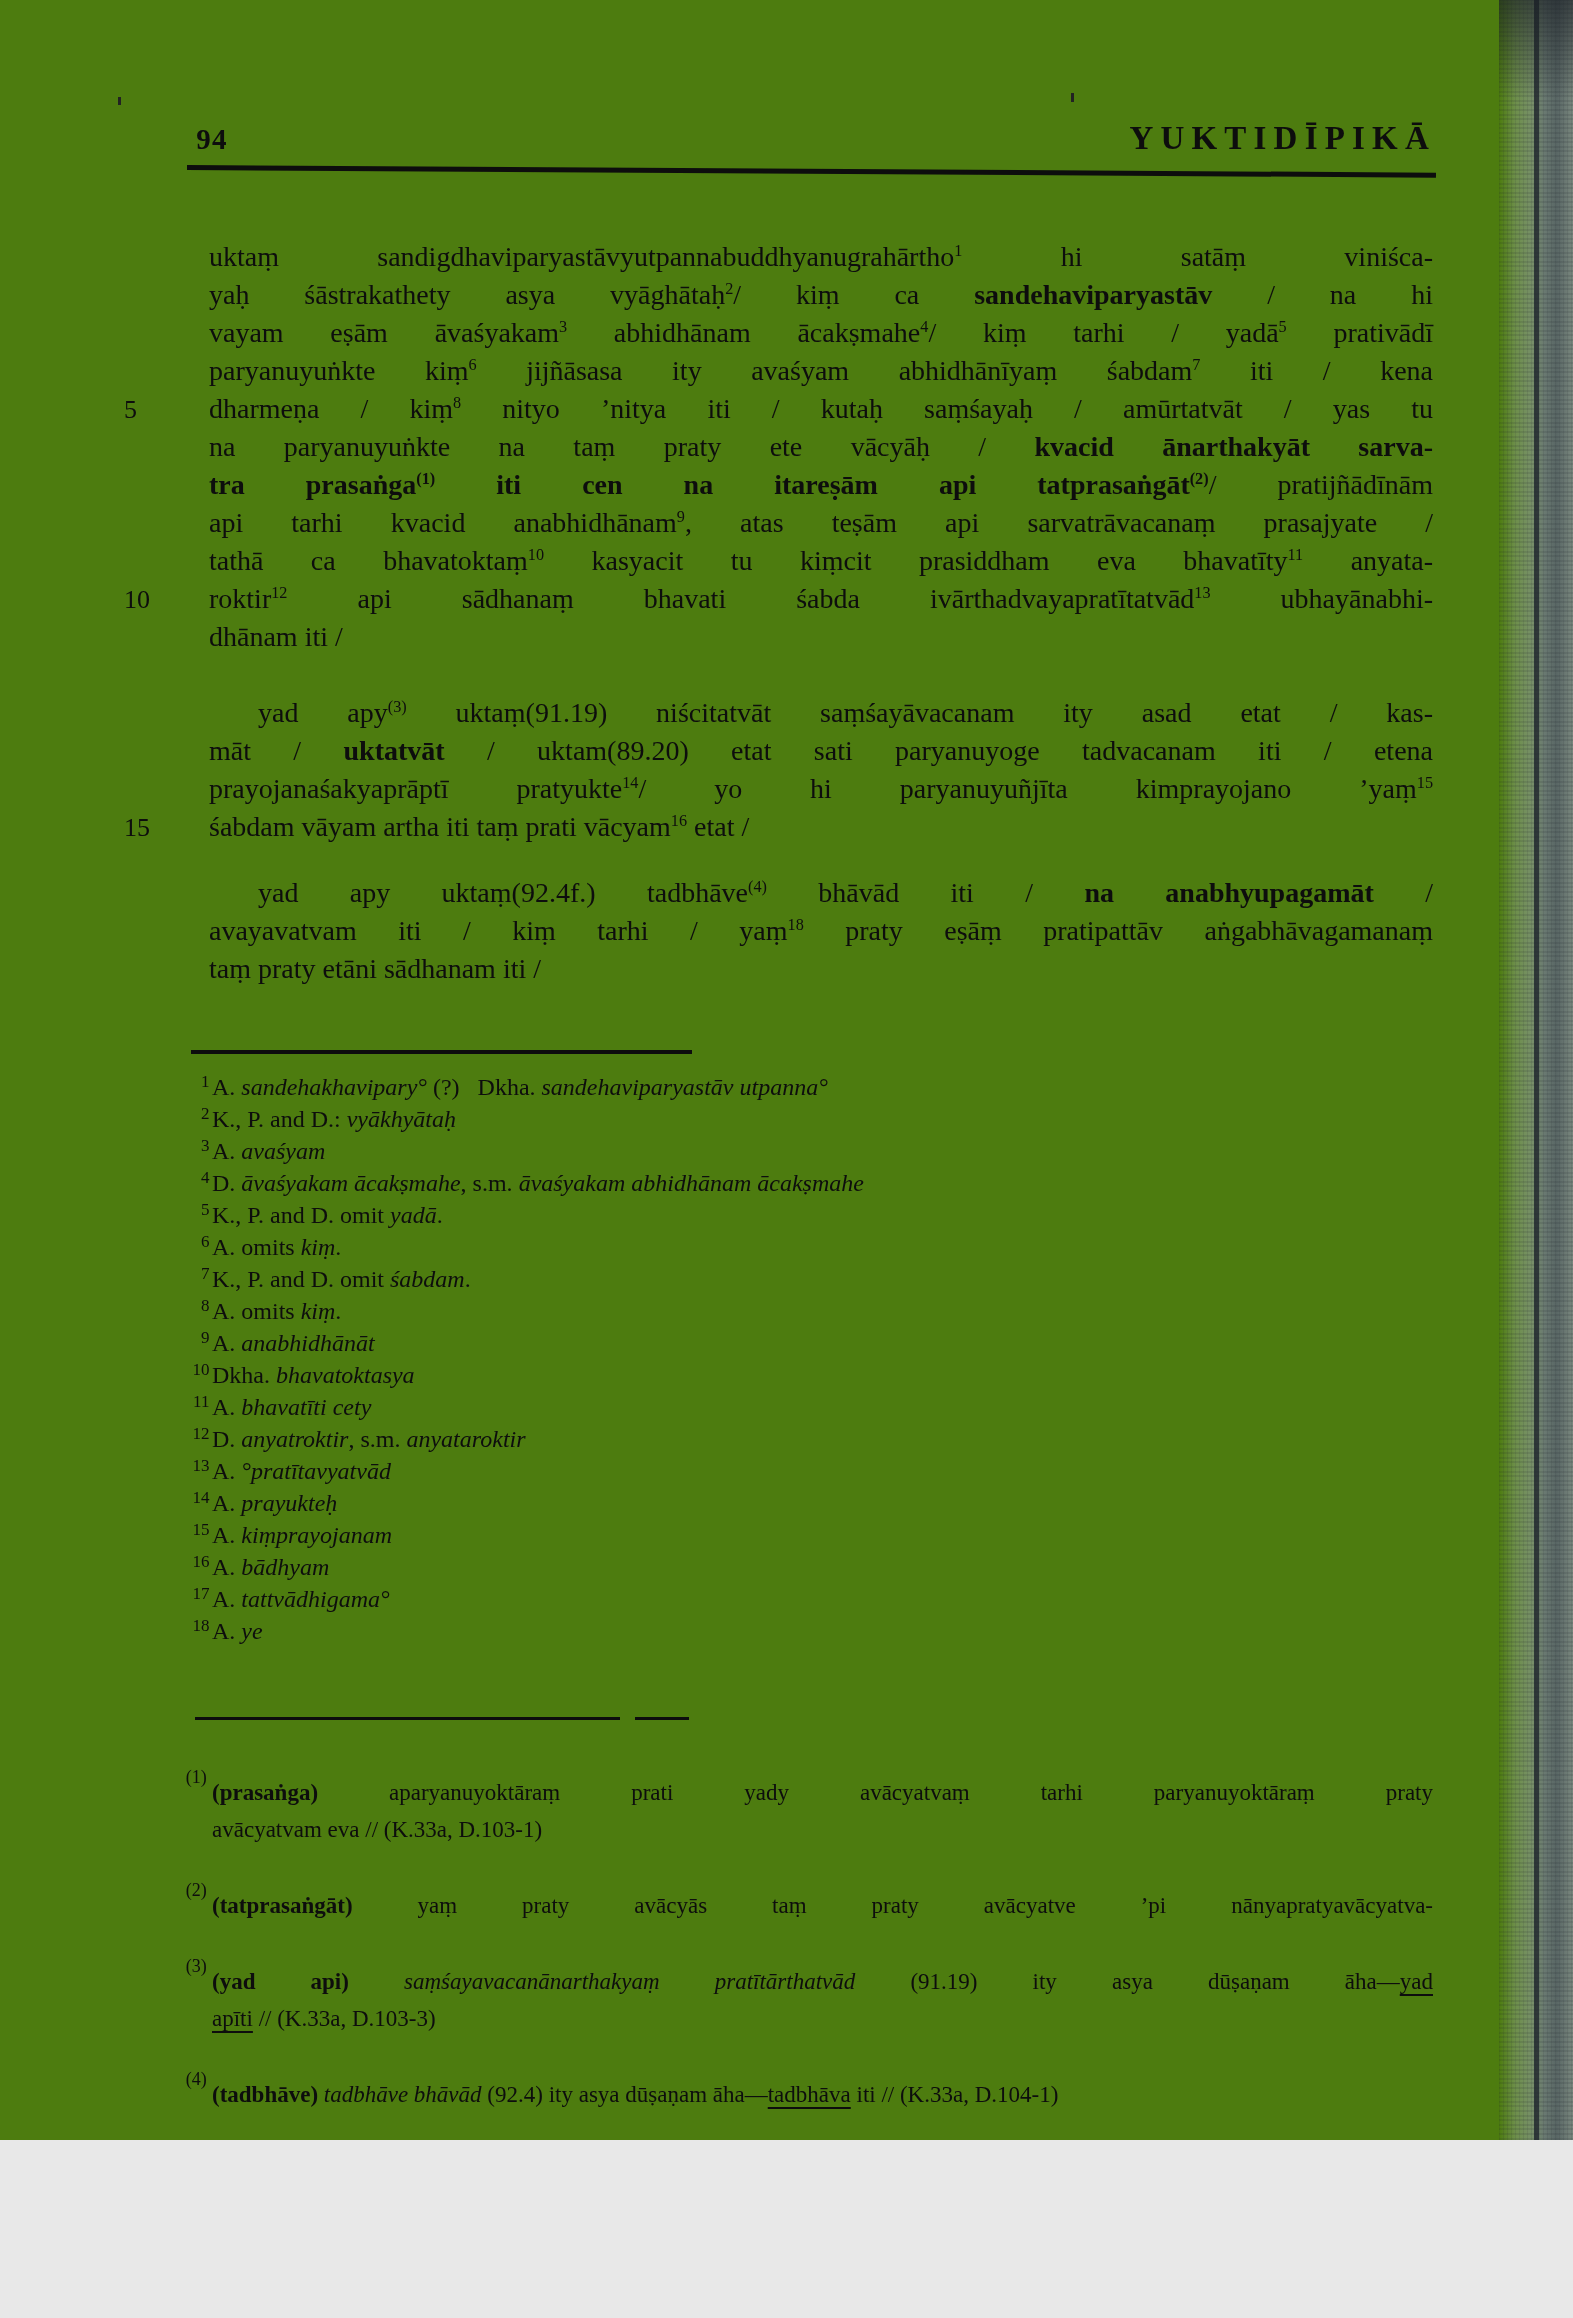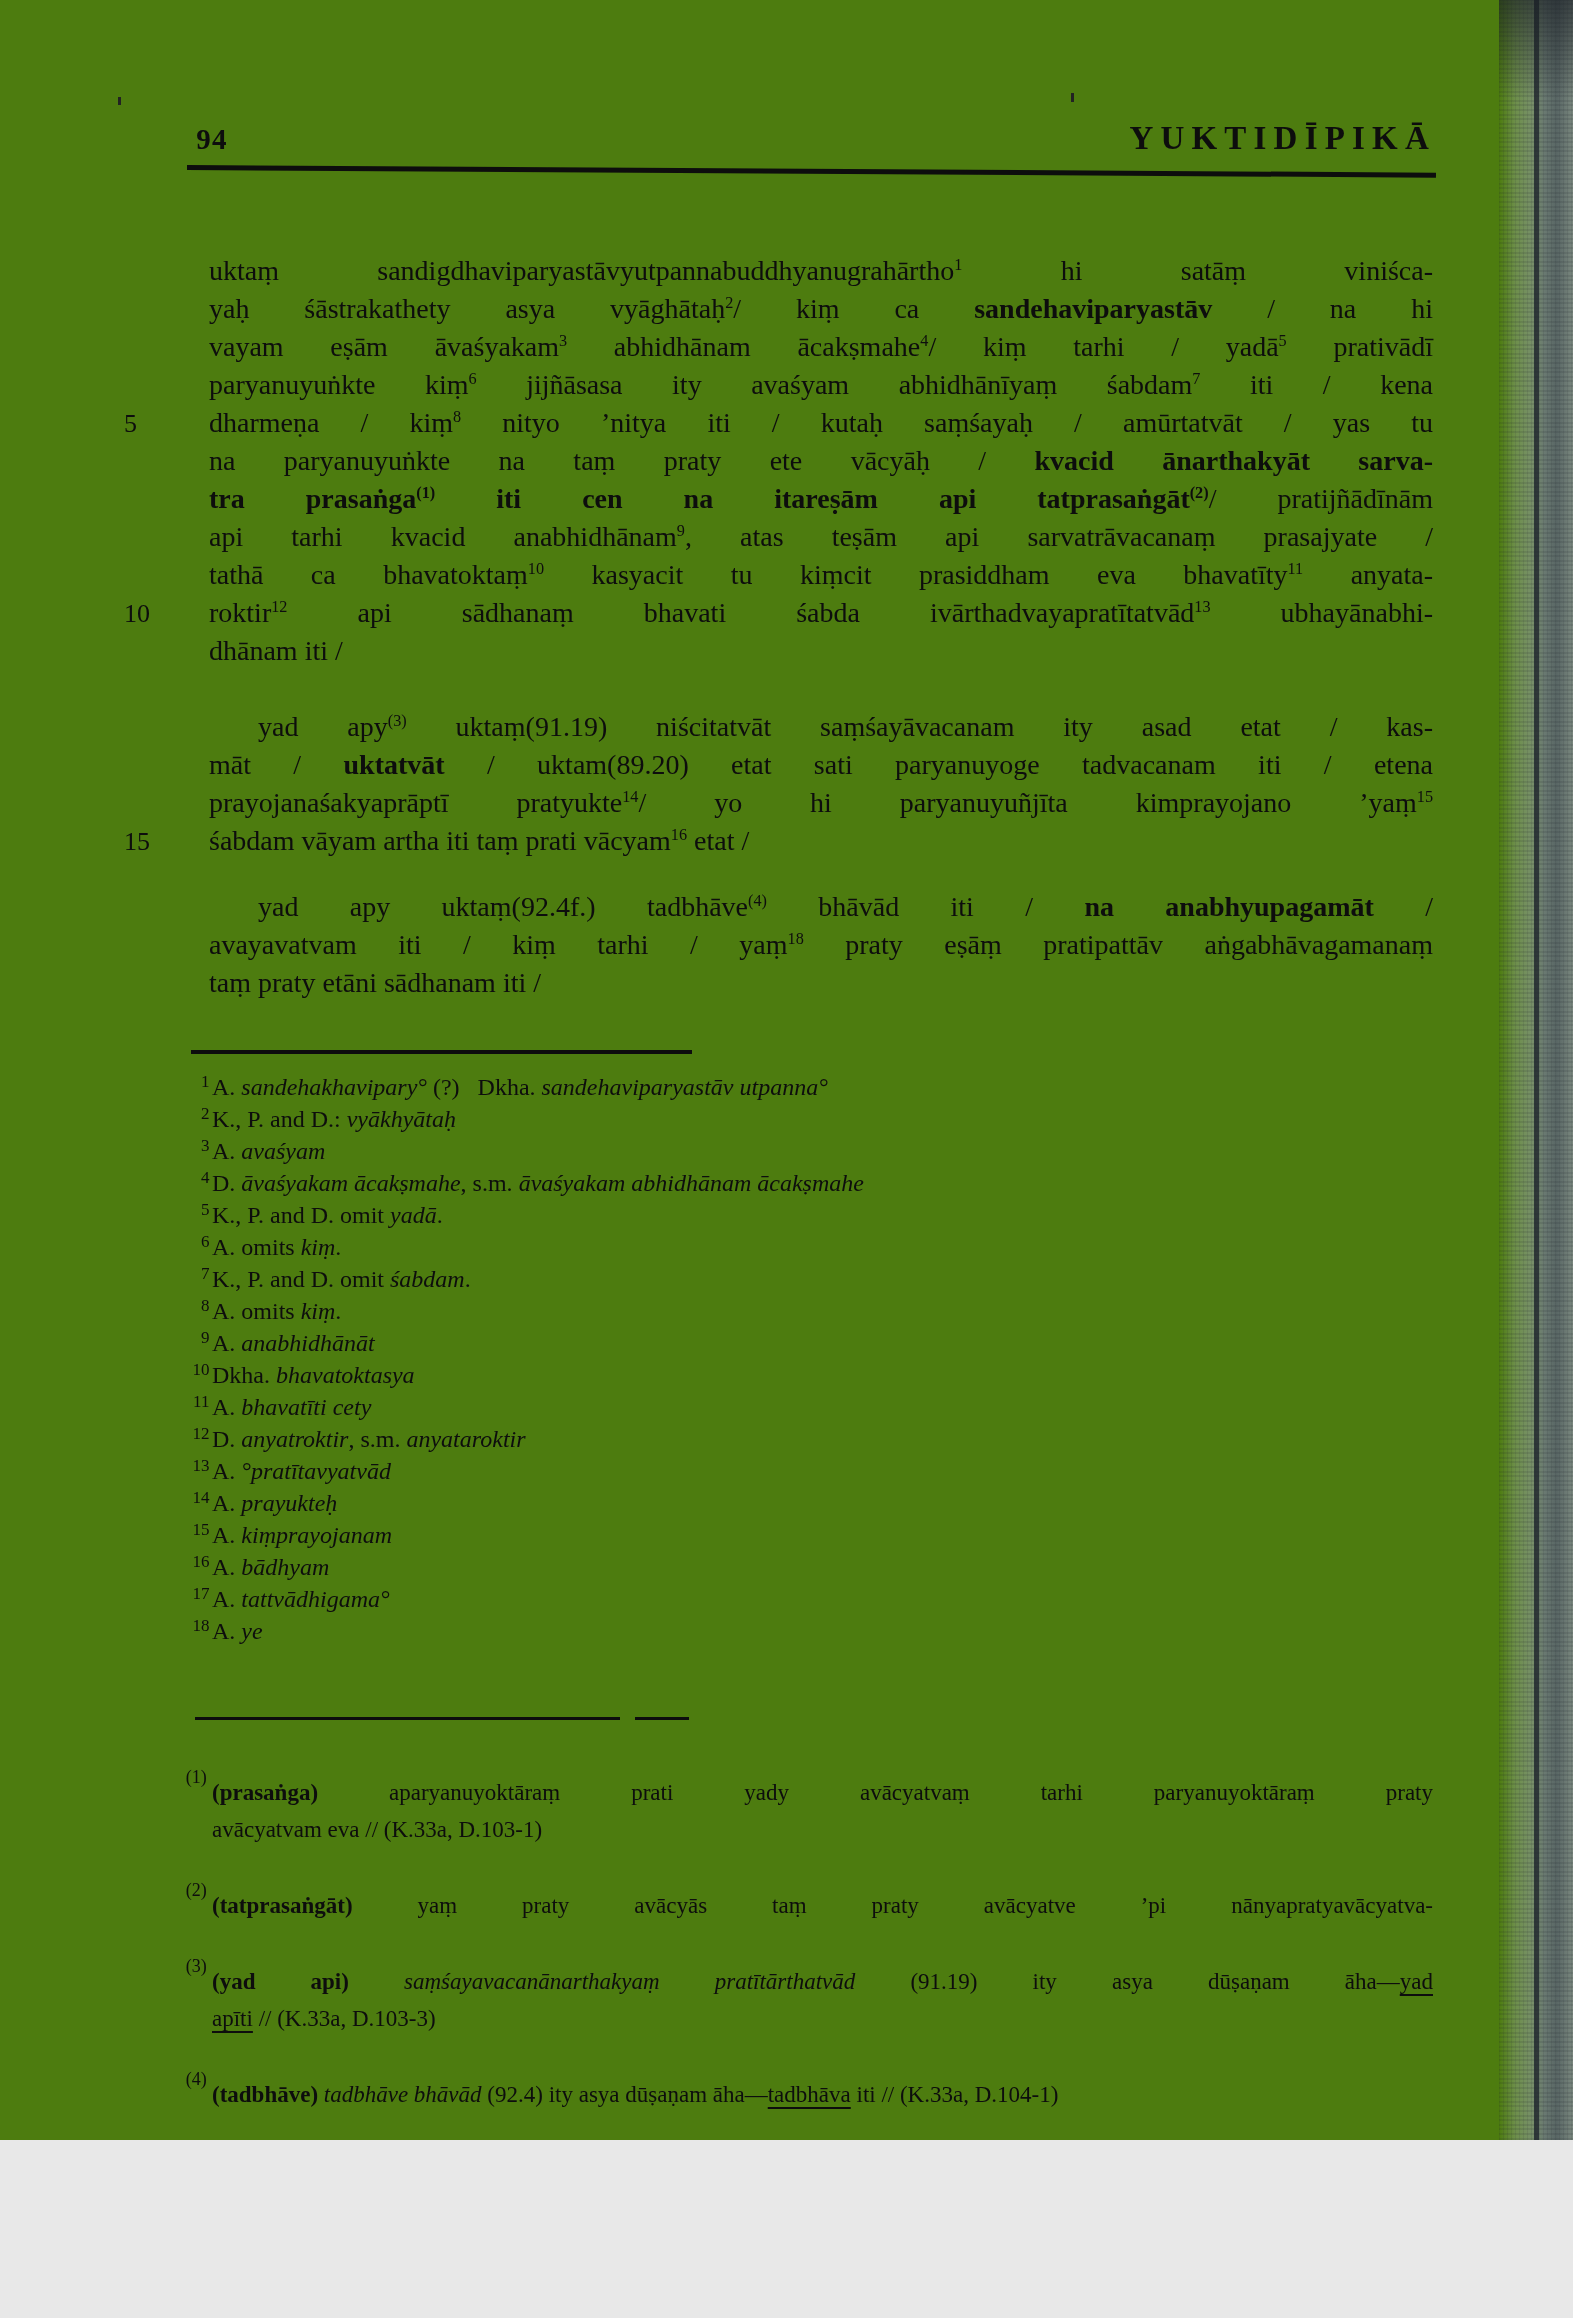--- a/index.html
+++ b/index.html
@@ -8,21 +8,21 @@
 
   
   .pgheader{position:absolute;top:120px;left:187px;width:1249px;height:42px;}
   .pgnum{position:absolute;left:9.2px;top:2.6px;font-size:29px;font-weight:700;letter-spacing:1.3px;}
   .title{position:absolute;left:0;right:0;top:0;text-align:right;font-size:33px;
          font-weight:700;letter-spacing:7.2px;}
   .rule{position:absolute;top:165px;left:187px;width:1249px;height:5.3px;background:#0d0d0d;
         transform:rotate(0.35deg);transform-origin:left center;}
 
   
-  .body{position:absolute;top:252px;left:209px;width:1224px;font-size:28px;}
+  .body{position:absolute;top:238px;left:209px;width:1224px;font-size:28px;}
   .para{margin:0;}
   .body .para:nth-child(2){margin-top:38px;}
   .body .para:nth-child(3){margin-top:10.5px;}
   .bline{position:relative;height:38px;line-height:38px;}
   .just{text-align:justify;text-align-last:justify;}
   .para.ind .bline:first-child{padding-left:49px;margin-top:28px;}
   .mnum{position:absolute;left:-85px;top:1.3px;font-size:26px;font-weight:400;}
 
   .sup{font-size:58%;vertical-align:super;line-height:0;}
   .b{font-weight:700;}

